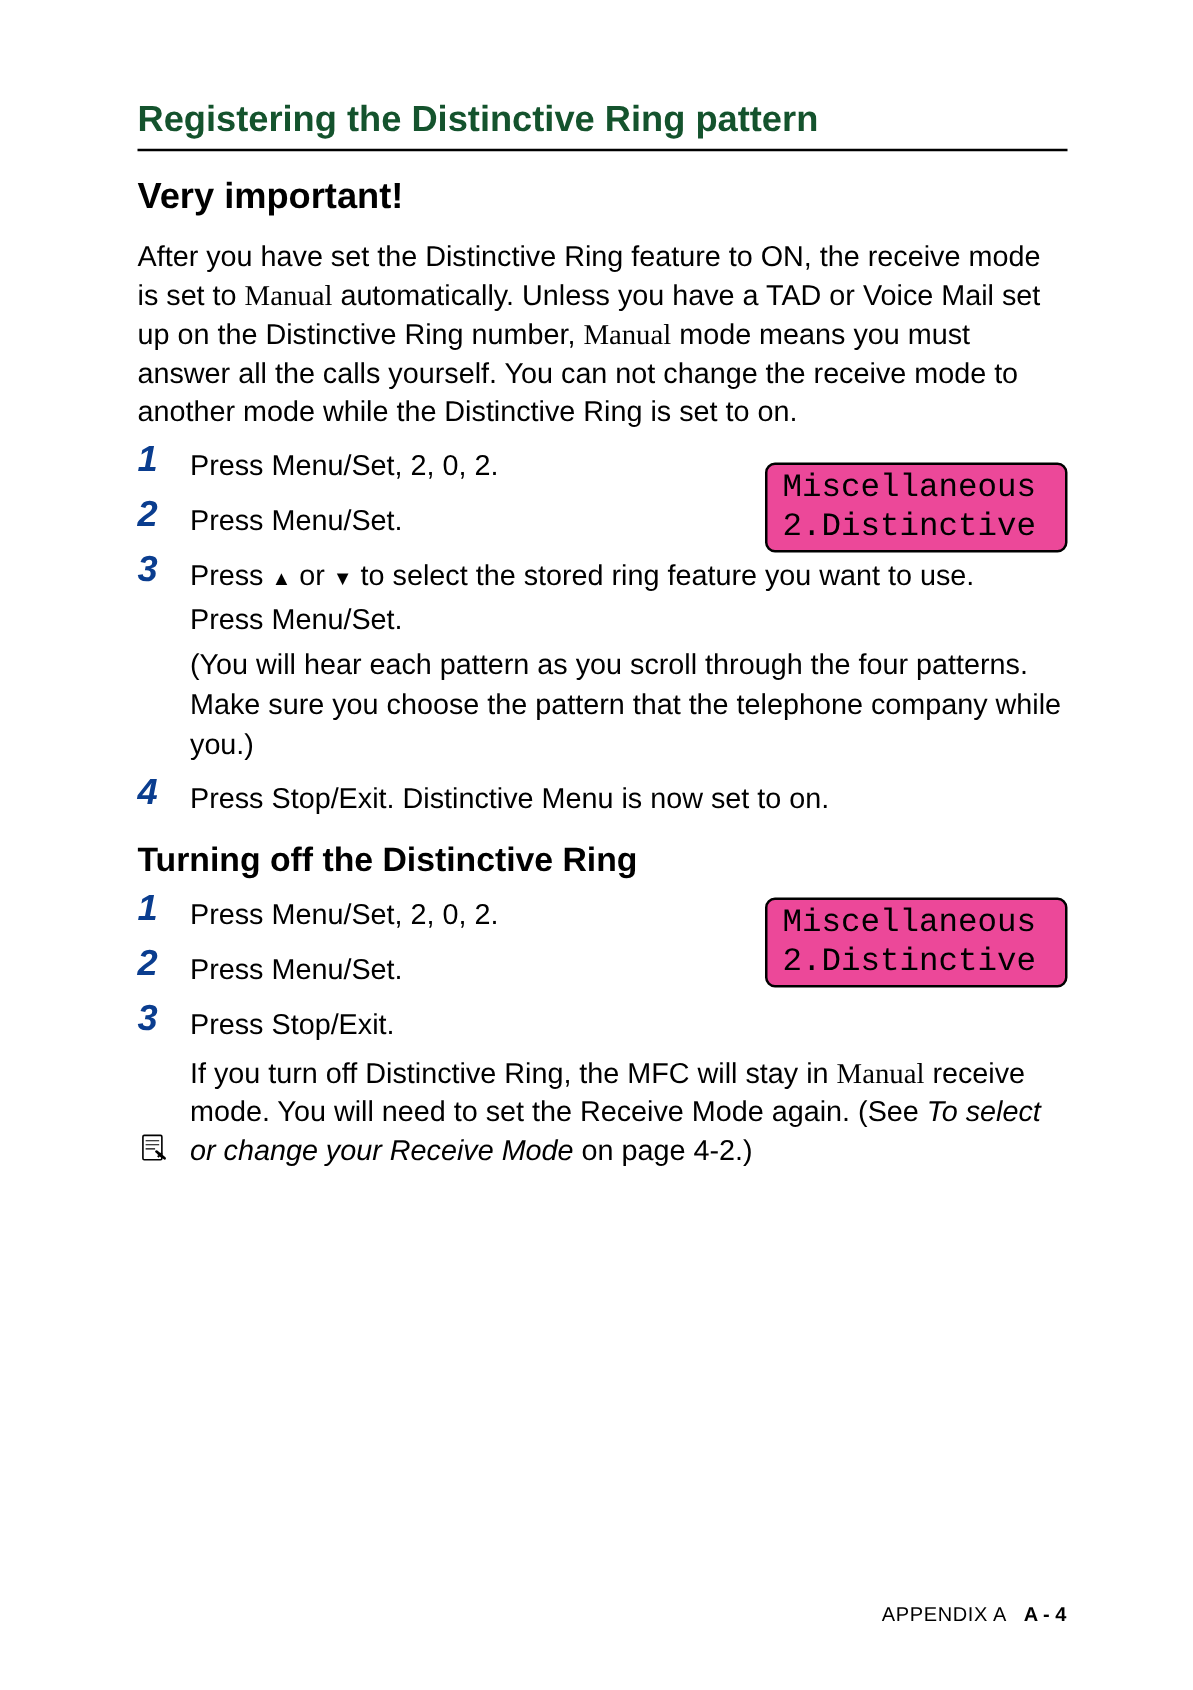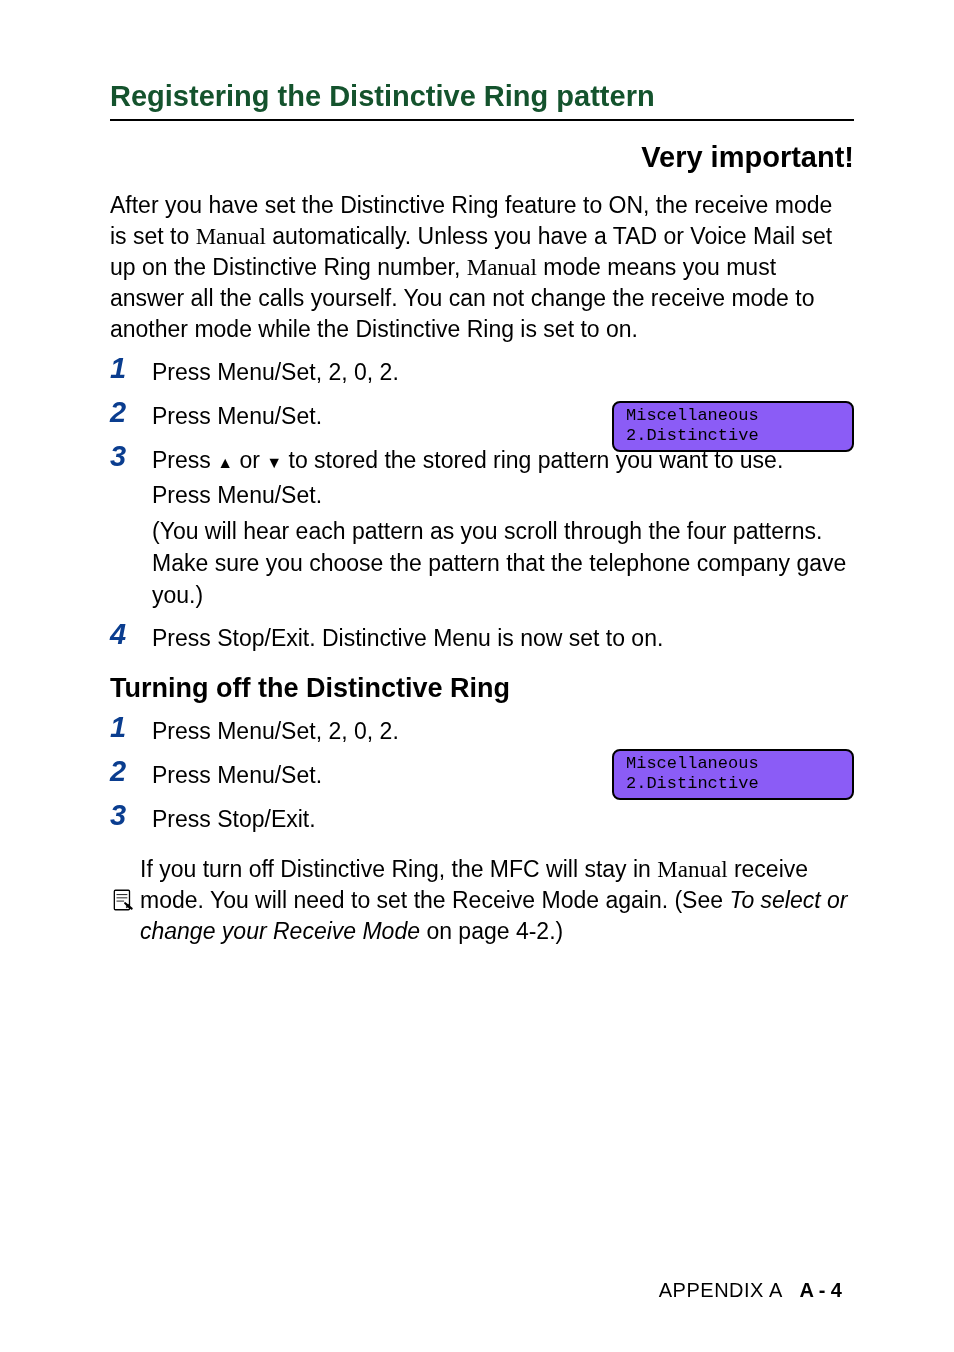--- a/index.html
+++ b/index.html
@@ -23,21 +23,20 @@
     }
     .heading-rule {
       border: none;
       border-top: 2px solid #000;
       margin-bottom: 20px;
     }
     .sub-heading {
       font-size: 29px;
       font-weight: bold;
       margin-bottom: 16px;
-      text-align: right;
     }
     .body-text {
       font-size: 23px;
       line-height: 1.35;
       margin-bottom: 8px;
     }
     .mono {
       font-family: Liberation Serif, serif;
     }
     .step-list {
@@ -69,24 +68,23 @@
     }
     .bold {
       font-weight: normal;
     }
     .lcd-box {
       position: absolute;
       border: 2px solid #000;
       border-radius: 8px;
       padding: 3px 12px;
       font-family: "Courier New", Courier, monospace;
-      font-size: 17px;
+      font-size: 26px;
       line-height: 1.2;
-      background: #8b5cf6;
-      margin-top: 31px;
+      background: #ec4899;
     }
     .lcd-1 {
       top: 370px;
       right: 100px;
       width: 242px;
     }
     .lcd-2 {
       top: 718px;
       right: 100px;
       width: 242px;
@@ -102,22 +100,23 @@
       vertical-align: baseline;
     }
     .sub-section-heading {
       font-size: 27px;
       font-weight: bold;
       margin-top: 14px;
       margin-bottom: 8px;
     }
     .note-block {
       display: flex;
-      align-items: center;
-      margin-top: 15px;
+      align-items: flex-end;
+      margin-top: 4px;
+      gap: 12px;
     }
     .note-icon {
       width: 30px;
       flex-shrink: 0;
       padding-top: 2px;
     }
     .note-icon svg {
       width: 26px;
       height: 26px;
     }
@@ -125,22 +124,22 @@
       font-size: 23px;
       line-height: 1.35;
       flex: 1;
     }
     .italic {
       font-style: italic;
     }
     .footer {
       position: absolute;
       bottom: 50px;
-      right: 112px;
-      font-size: 20px;
+      right: 101px;
+      font-size: 16px;
     }
     .footer-label {
       letter-spacing: 0.5px;
     }
     .footer-page {
       font-weight: bold;
     }
     .steps-wrapper-narrow {
       max-width: 450px;
     }
@@ -166,23 +165,23 @@
   </li>
   <li class="step-item">
     <div class="step-num">2</div>
     <div class="step-body steps-wrapper-narrow">
       <p><span>Press </span><span class="bold">Menu/Set</span><span>.</span></p>
     </div>
   </li>
   <li class="step-item">
     <div class="step-num">3</div>
     <div class="step-body">
-      <p><span>Press </span><span class="triangle-up">▲</span><span> or </span><span class="triangle-down">▼</span><span> to stored the stored ring pattern you want to use.</span></p>
+      <p><span>Press </span><span class="triangle-up">▲</span><span> or </span><span class="triangle-down">▼</span><span> to select the stored ring feature you want to use.</span></p>
       <p><span>Press </span><span class="bold">Menu/Set</span><span>.</span></p>
-      <p>(You will hear each pattern as you scroll through the four patterns. Make sure you choose the pattern that the telephone company gave you.)</p>
+      <p>(You will hear each pattern as you scroll through the four patterns. Make sure you choose the pattern that the telephone company while you.)</p>
     </div>
   </li>
   <li class="step-item">
     <div class="step-num">4</div>
     <div class="step-body">
       <p><span>Press </span><span class="bold">Stop/Exit</span><span>. Distinctive Menu is now set to on.</span></p>
     </div>
   </li>
 </ol>
 

